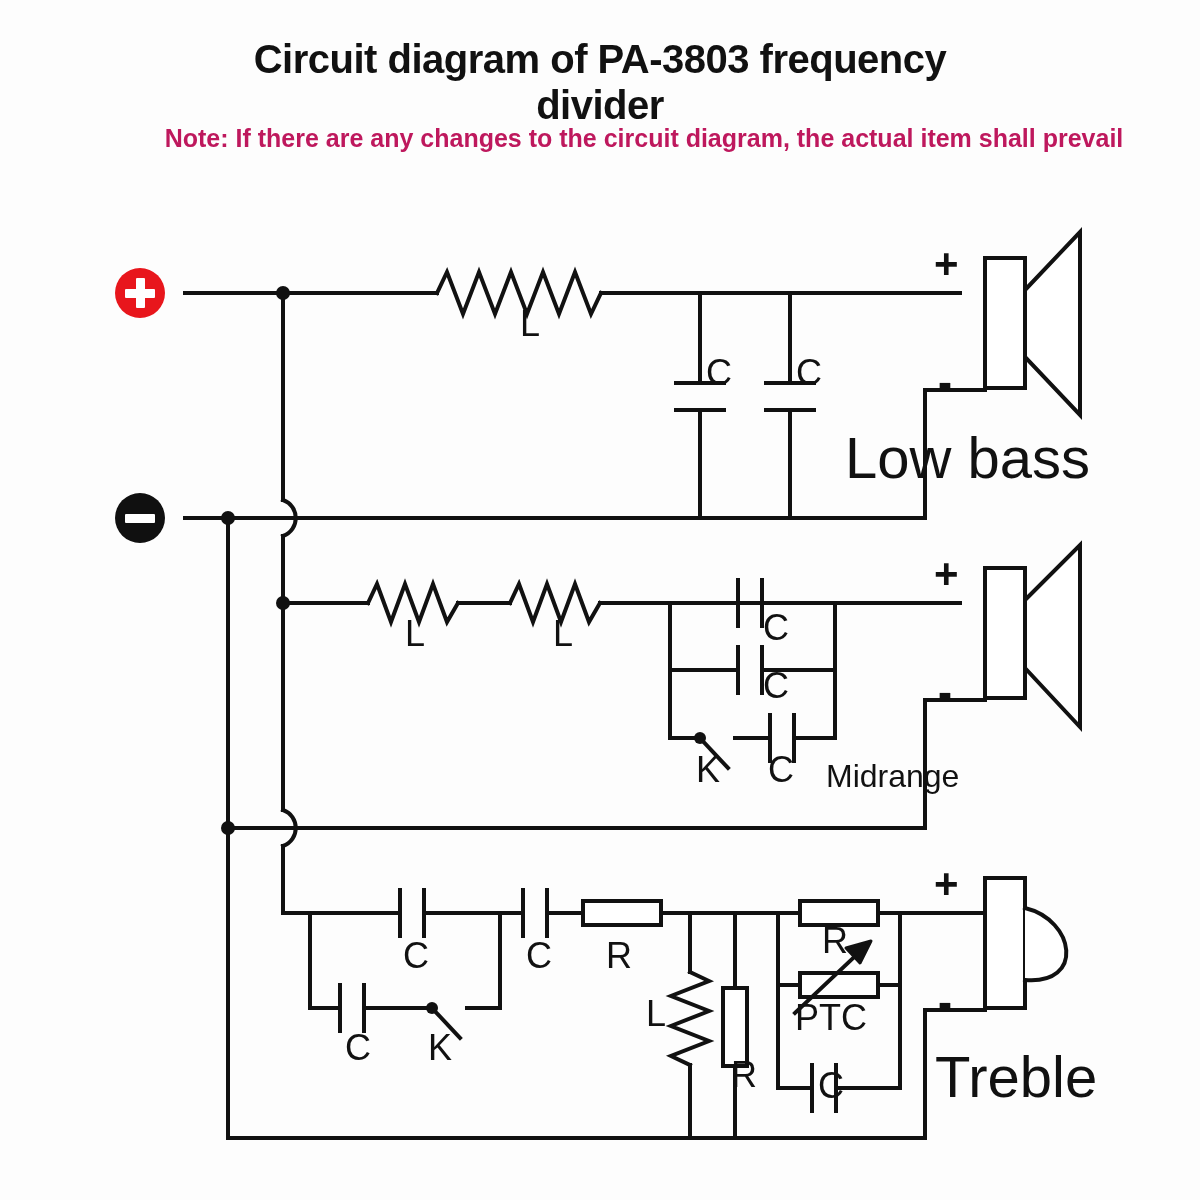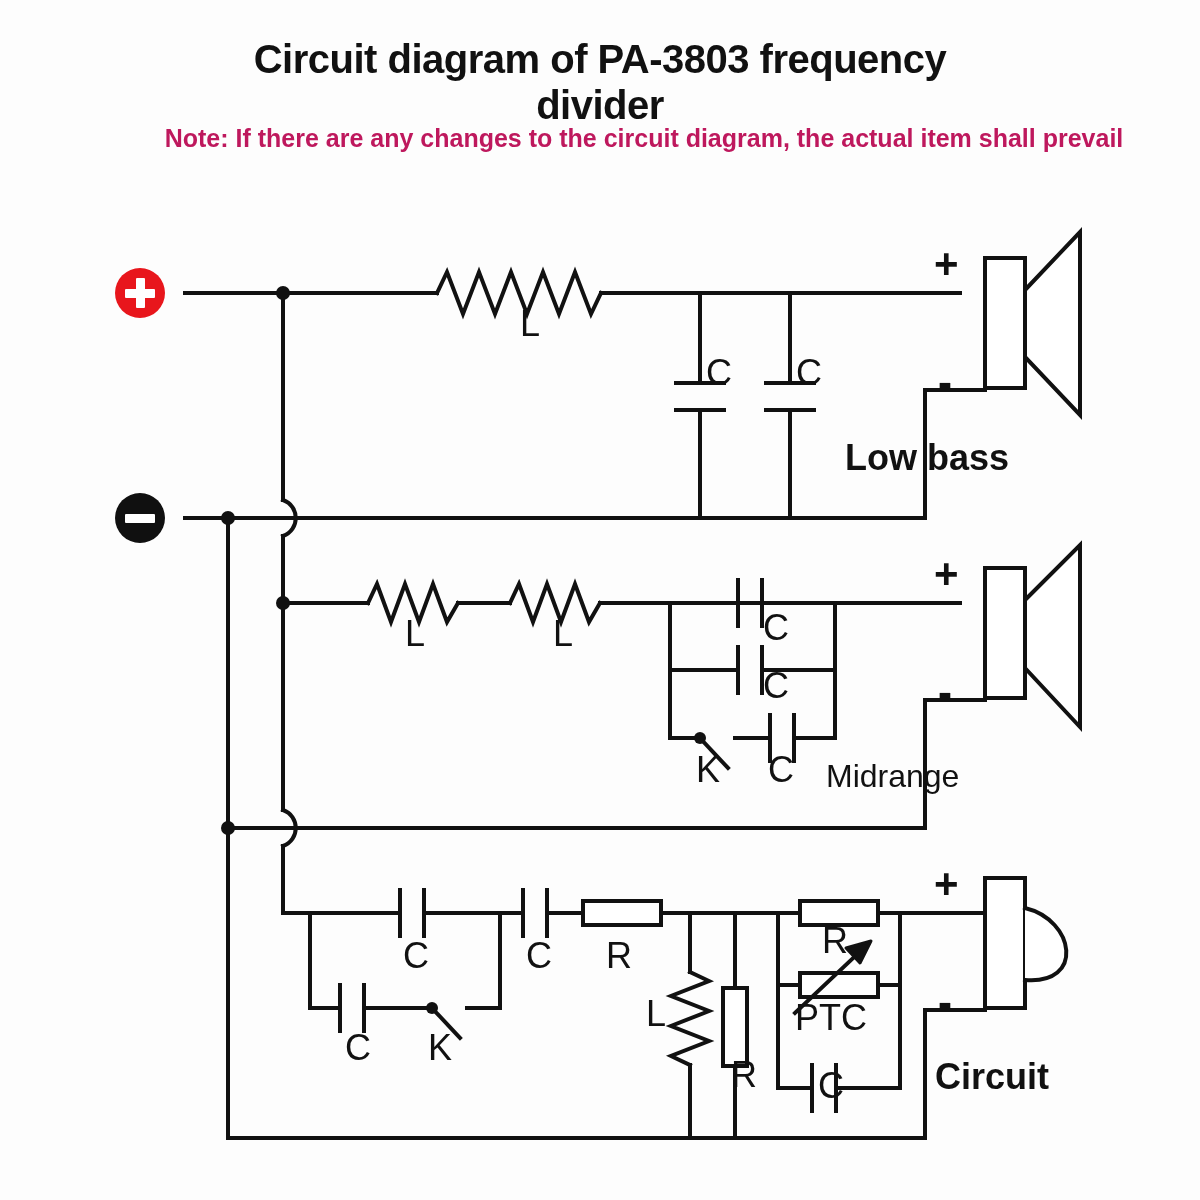--- a/index.html
+++ b/index.html
@@ -67,22 +67,22 @@
     font-size: 36px;
     font-weight: normal;
     line-height: 36px;
   }
   .lbl-sign {
     font-size: 42px;
     font-weight: bold;
     line-height: 42px;
   }
   .lbl-section {
-    font-size: 36px;
-    font-weight: bold;
+    font-size: 58px;
+    font-weight: normal;
     line-height: 44px;
   }
   .lbl-section-sm {
     font-size: 32px;
     font-weight: normal;
     line-height: 32px;
   }
   .term {
     position: absolute;
     width: 50px;
@@ -316,15 +316,15 @@
   <div class="lbl lbl-part" style="left:428px; top:1030px;">K</div>
   <div class="lbl lbl-part" style="left:526px; top:938px;">C</div>
   <div class="lbl lbl-part" style="left:606px; top:938px;">R</div>
   <div class="lbl lbl-part" style="left:646px; top:996px;">L</div>
   <div class="lbl lbl-part" style="left:731px; top:1057px;">R</div>
   <div class="lbl lbl-part" style="left:822px; top:923px;">R</div>
   <div class="lbl lbl-part" style="left:795px; top:1000px;text-align:right;">PTC</div>
   <div class="lbl lbl-part" style="left:818px; top:1068px;">C</div>
   <div class="lbl lbl-sign" style="left:934px; top:863px;">+</div>
   <div class="lbl lbl-sign" style="left:938px; top:982px;">-</div>
-  <div class="lbl lbl-section" style="left:935px; top:1055px;">Circuit</div>
+  <div class="lbl lbl-section" style="left:935px; top:1055px;">Treble</div>
 
 </div>
 
 </body></html>

